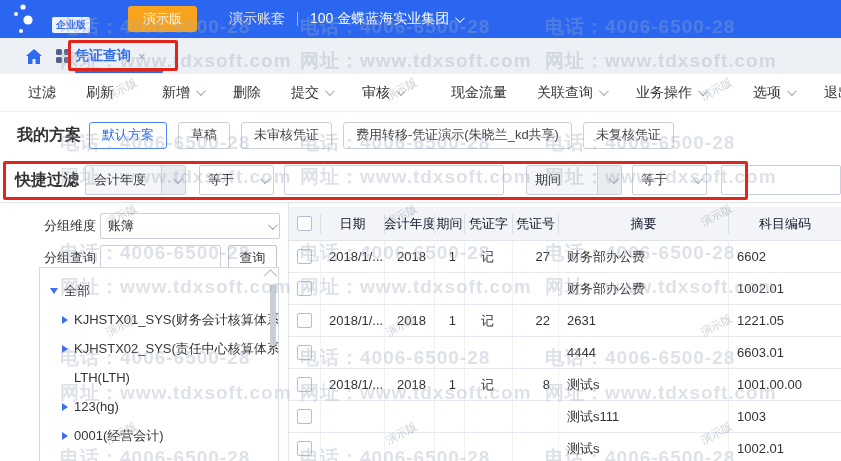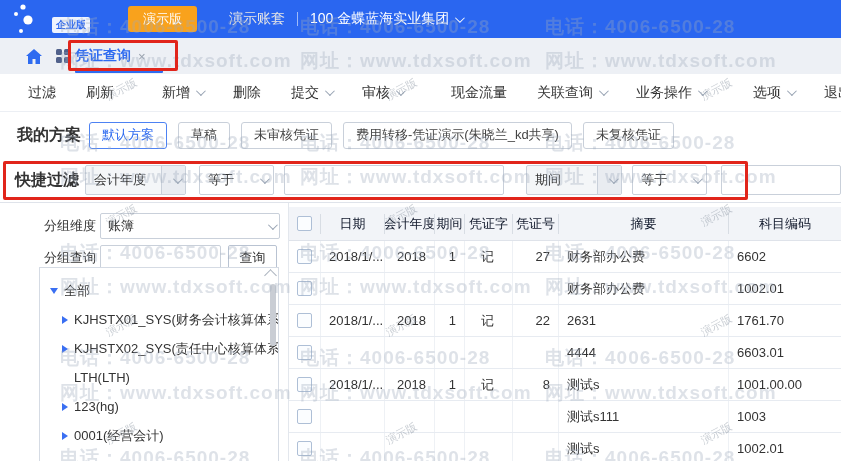--- a/index.html
+++ b/index.html
@@ -306,21 +306,21 @@
           <div class="trow">
             <div class="td cbcell" style="width: 32px; flex: 0 0 auto;">
               <span class="checkbox"></span>
             </div>
             <div class="td al" style="width: 64px; flex: 0 0 auto;">2018/1/...</div>
             <div class="td ar" style="width: 50px; flex: 0 0 auto;">2018</div>
             <div class="td ar" style="width: 30px; flex: 0 0 auto;">1</div>
             <div class="td aw" style="width: 48px; flex: 0 0 auto;">记</div>
             <div class="td ar" style="width: 46px; flex: 0 0 auto;">22</div>
             <div class="td al" style="width: 170px; flex: 0 0 auto;">2631</div>
-            <div class="td al" style="flex: 1 1 0%;">1761.70</div>
+            <div class="td al" style="flex: 1 1 0%;">1221.05</div>
           </div>
           <div class="trow">
             <div class="td cbcell" style="width: 32px; flex: 0 0 auto;">
               <span class="checkbox"></span>
             </div>
             <div class="td al" style="width: 64px; flex: 0 0 auto;"></div>
             <div class="td ar" style="width: 50px; flex: 0 0 auto;"></div>
             <div class="td ar" style="width: 30px; flex: 0 0 auto;"></div>
             <div class="td aw" style="width: 48px; flex: 0 0 auto;"></div>
             <div class="td ar" style="width: 46px; flex: 0 0 auto;"></div>

